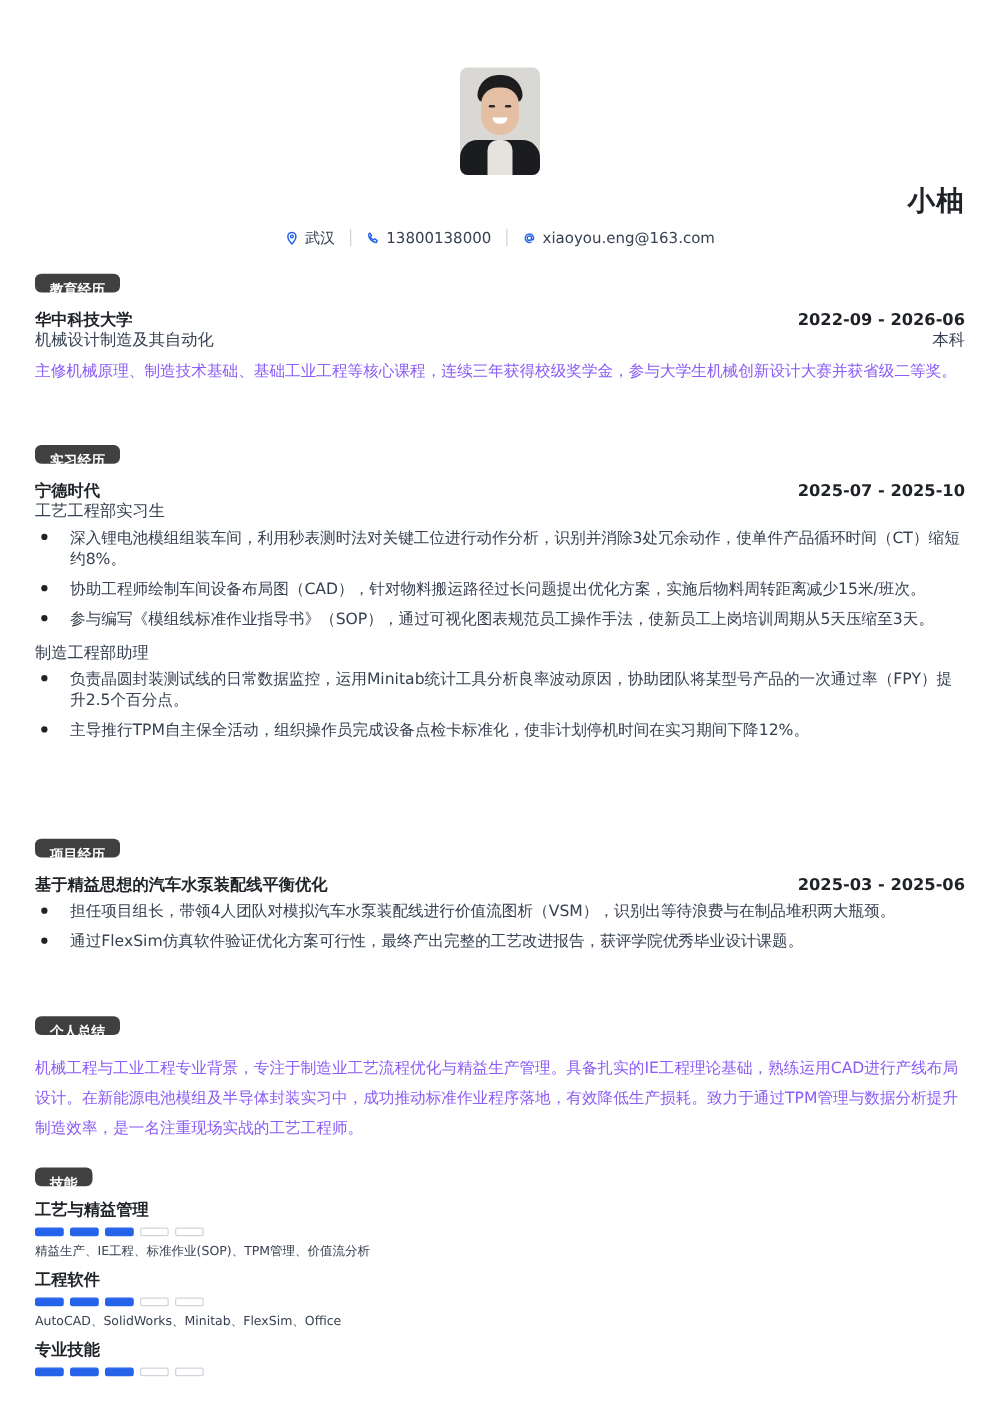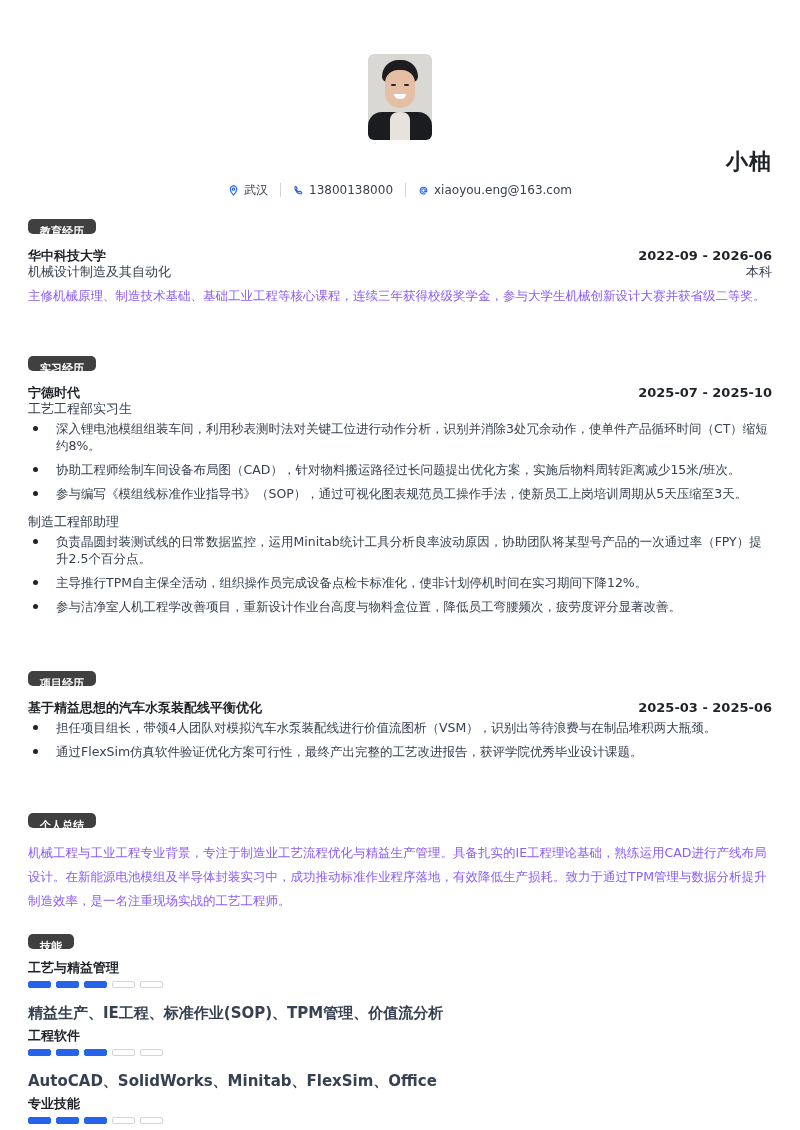--- a/index.html
+++ b/index.html
@@ -33,21 +33,21 @@
   .para { font-size: 12.5px; line-height: 24px; color: #8b5cf6; margin-top: 4px; }
 
   ul.bullets { list-style: none; margin-top: 3px; }
   ul.bullets li { position: relative; padding-left: 28px; font-size: 12.5px; line-height: 17px; color: #374151; margin-bottom: 7px; }
   ul.bullets li::before { content: ""; position: absolute; left: 5px; top: 6px; width: 5px; height: 5px; background: #1f2328; border-radius: 50%; }
 
   .skill-name { font-weight: bold; font-size: 13px; line-height: 18px; margin-top: 6px; }
   .bars { display: flex; gap: 5px; margin-top: 4px; }
   .bar { width: 23px; height: 7px; border-radius: 2px; border: 1px solid #d1d5db; background: #fff; }
   .bar.on { background: #2563eb; border-color: #2563eb; }
-  .skill-desc { font-size: 15px; line-height: 16px; color: #374151; margin-top: 17px; font-weight: bold; }
+  .skill-desc { font-size: 10px; line-height: 16px; color: #374151; margin-top: 5px; }
 </style>
 </head>
 <body>
 
 <div class="page">
 
   <div class="header">
     <div class="photo">
       <div class="hair"></div>
         <div class="face"></div>
@@ -111,21 +111,20 @@
         <li>深入锂电池模组组装车间，利用秒表测时法对关键工位进行动作分析，识别并消除3处冗余动作，使单件产品循环时间（CT）缩短约8%。</li>
         <li>协助工程师绘制车间设备布局图（CAD），针对物料搬运路径过长问题提出优化方案，实施后物料周转距离减少15米/班次。</li>
         <li>参与编写《模组线标准作业指导书》（SOP），通过可视化图表规范员工操作手法，使新员工上岗培训周期从5天压缩至3天。</li>
       </ul>
     </div>
     <div style="margin-top:12px;">
       <div class="sub">制造工程部助理</div>
       <ul class="bullets">
         <li>负责晶圆封装测试线的日常数据监控，运用Minitab统计工具分析良率波动原因，协助团队将某型号产品的一次通过率（FPY）提升2.5个百分点。</li>
         <li>主导推行TPM自主保全活动，组织操作员完成设备点检卡标准化，使非计划停机时间在实习期间下降12%。</li>
-        <li>参与洁净室人机工程学改善项目，重新设计作业台高度与物料盒位置，降低员工弯腰频次，疲劳度评分显著改善。</li>
       </ul>
     </div>
   </div>
 
   <div class="section" style="top:671px;">
     <div class="badge">项目经历</div>
     <div style="margin-top:9px;">
       <div class="row">
         <span class="title">基于精益思想的汽车水泵装配线平衡优化</span>
         <span class="date">2025-03 - 2025-06</span>

